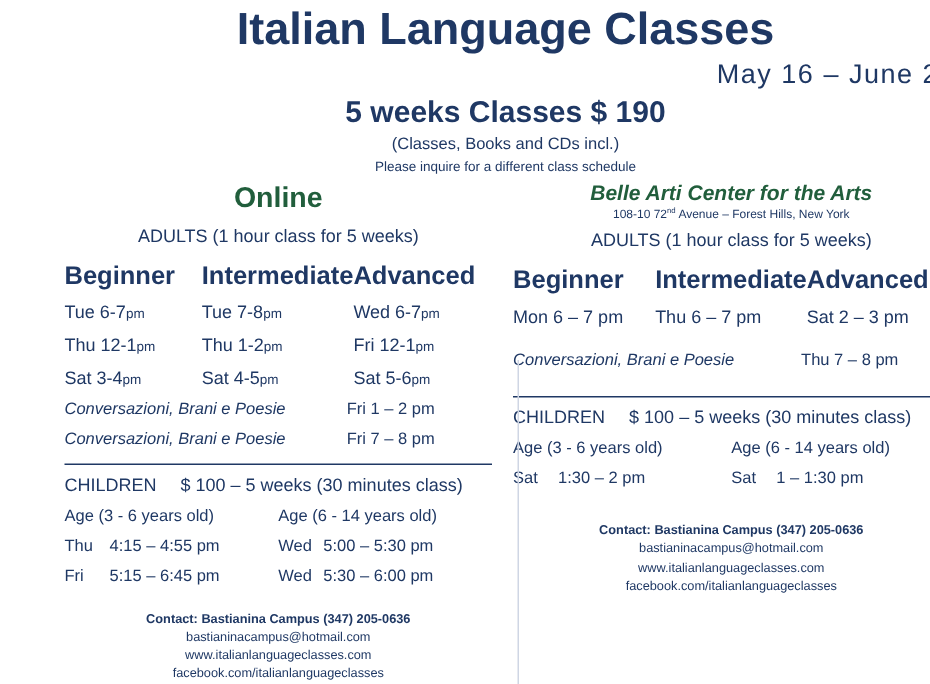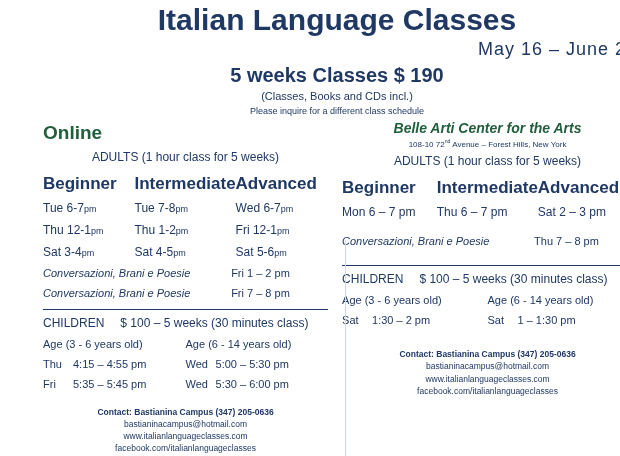--- a/index.html
+++ b/index.html
@@ -69,21 +69,21 @@
     width: 300px;
     padding: 0 4px 0 6px;
     box-sizing: border-box;
   }
   .col-right {
     width: 310px;
     padding: 0 4px 0 10px;
     box-sizing: border-box;
   }
   .col-head {
-    text-align: left;
+    text-align: center;
     font-size: 19px;
     font-weight: bold;
     color: #215e3c;
     margin-bottom: 6px;
   }
   .venue {
     text-align: center;
     font-size: 14px;
     font-weight: bold;
     font-style: italic;
@@ -238,21 +238,21 @@
         <tbody>
             <tr>
           <td class="kids-c1">Age (3 - 6 years old)</td>
           <td class="kids-c2">Age (6 - 14 years old)</td>
         </tr>
         <tr>
           <td><span class="kd">Thu</span><span>4:15 – 4:55 pm</span></td>
           <td><span class="kd">Wed</span><span>5:00 – 5:30 pm</span></td>
         </tr>
         <tr>
-          <td><span class="kd">Fri</span><span>5:35 – 5:45 pm</span></td>
+          <td><span class="kd">Fri</span><span>5:15 – 6:45 pm</span></td>
           <td><span class="kd">Wed</span><span>5:30 – 6:00 pm</span></td>
         </tr>
       </tbody>
         </table>
 
       <div class="contact" style="margin-top:12px">
         <div>
           <b><span>Contact: </span><span>Bastianina Campus</span><span>  (347) 205-0636</span></b>
         </div>
         <div>bastianinacampus@hotmail.com</div>

